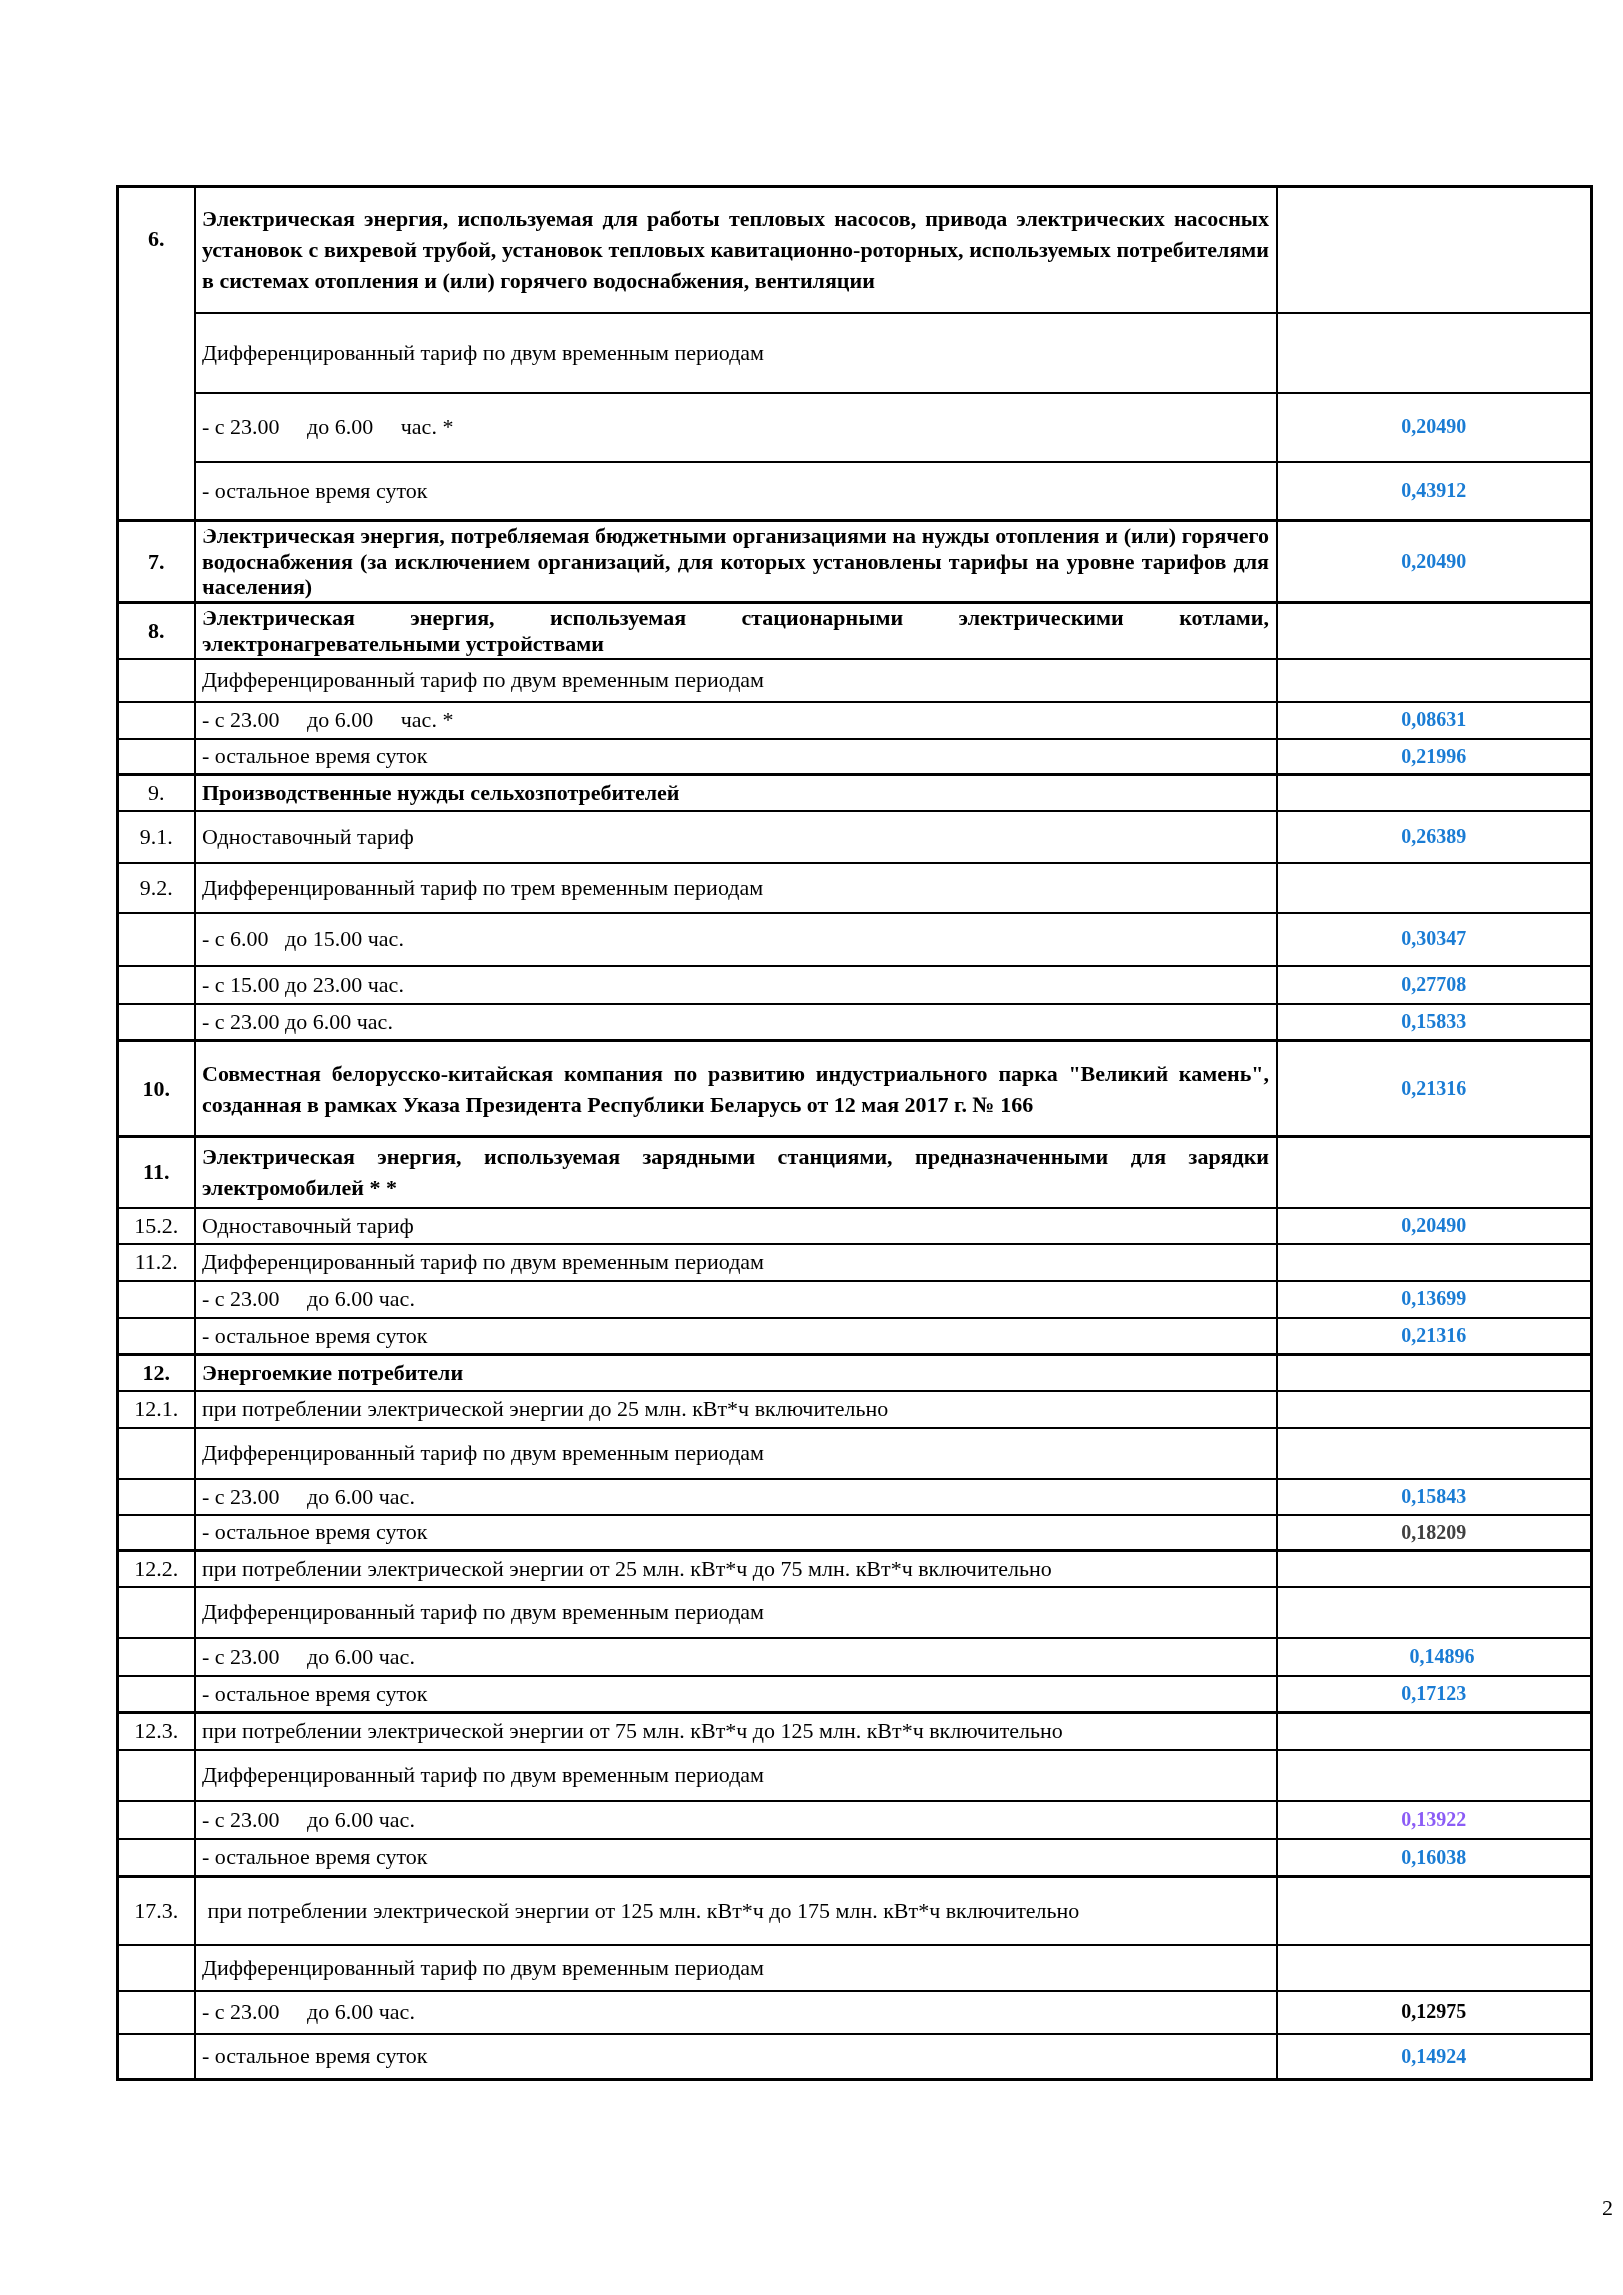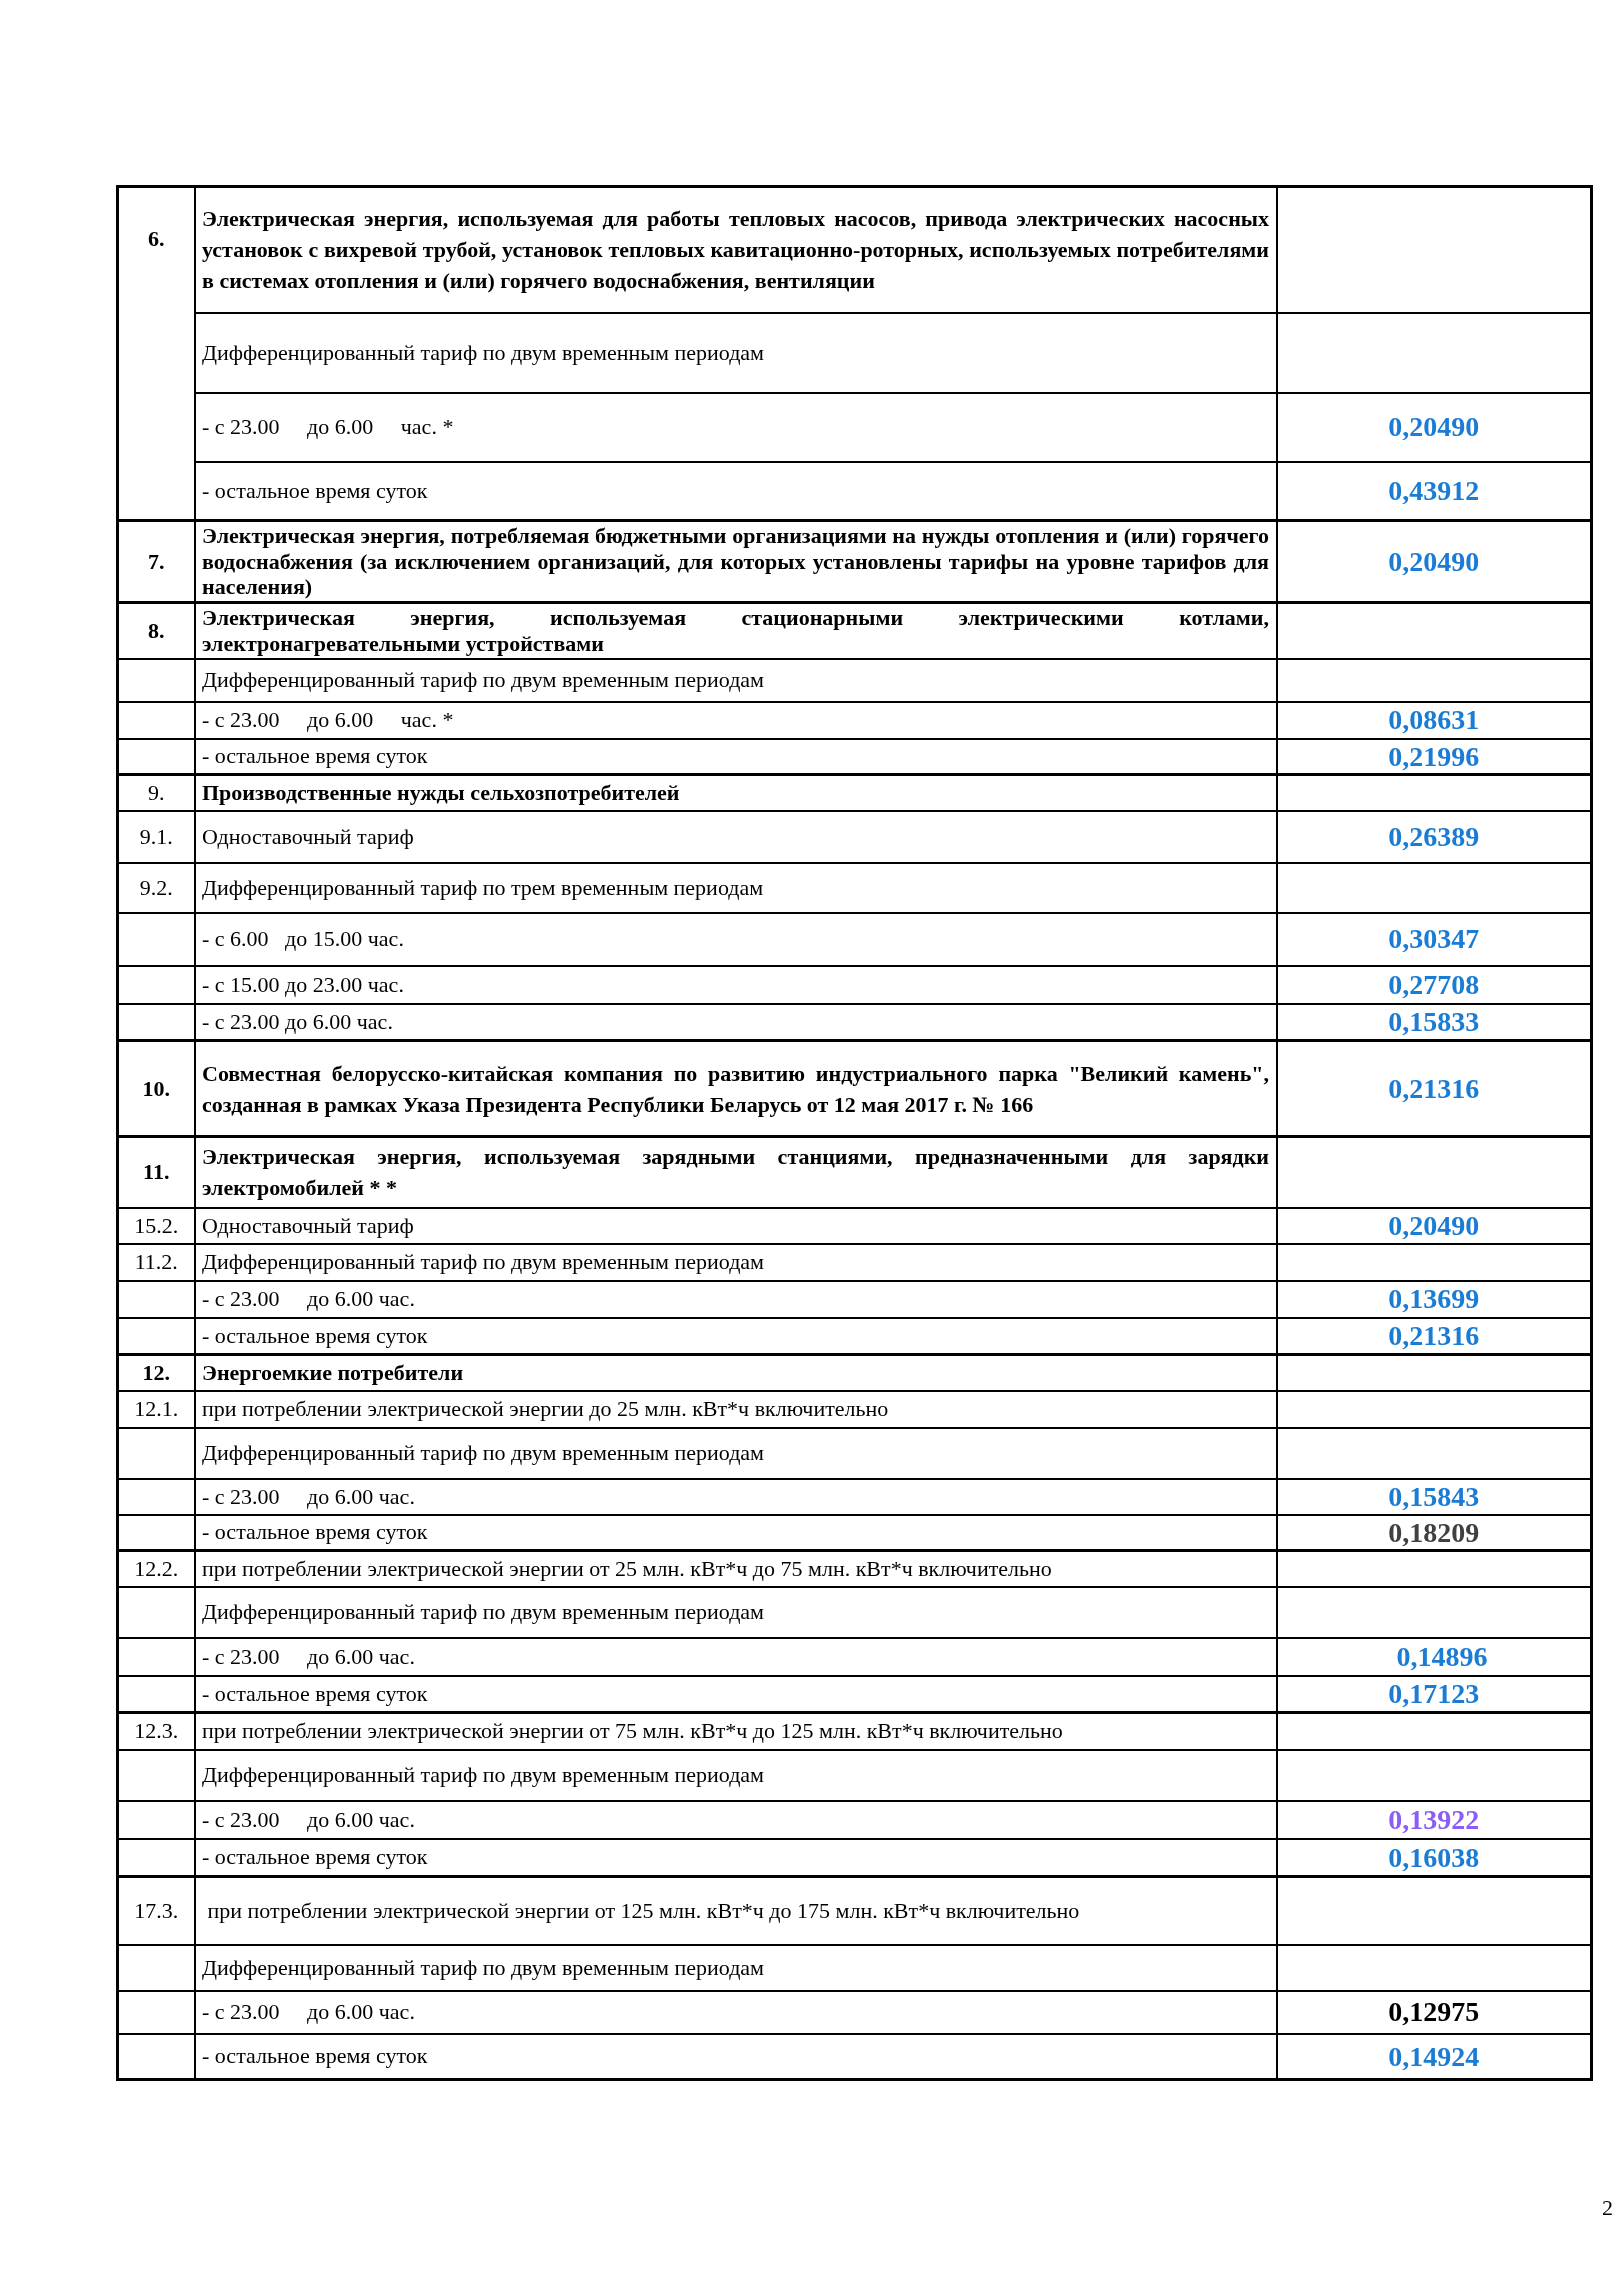--- a/index.html
+++ b/index.html
@@ -22,29 +22,29 @@
     border:2px solid #000;
     vertical-align:middle;
     padding:1.3px 6.5px;
     font-size:22px;
     line-height:26px;
     overflow:hidden;
     word-wrap:break-word;
   }
   td.num{text-align:center;padding:1.3px 2.6px;}
   td.numtop{vertical-align:top;padding-top:38px;}
-  td.desc{white-space:pre-wrap;}
+  td.desc{white-space:pre-wrap;border-radius:29px;}
   td.desc.j{white-space:normal;text-align:justify;text-justify:inter-word;}
   .b{font-weight:bold;}
   .lh48{line-height:31px;}
   .lh38{line-height:25.5px;}
   .lh44{line-height:30px;}
   td.val{
     font-weight:bold;
-    font-size:28px;
+    font-size:20px;
     line-height:27.5px;
     text-align:center;
     white-space:normal;
     margin-left:48px;
   }
   tr.g>td{border-top-width:3.3px;}
   .pageno{
     position:absolute;left:1602px;top:2196px;
     font-size:22px;line-height:23.6px;
   }

